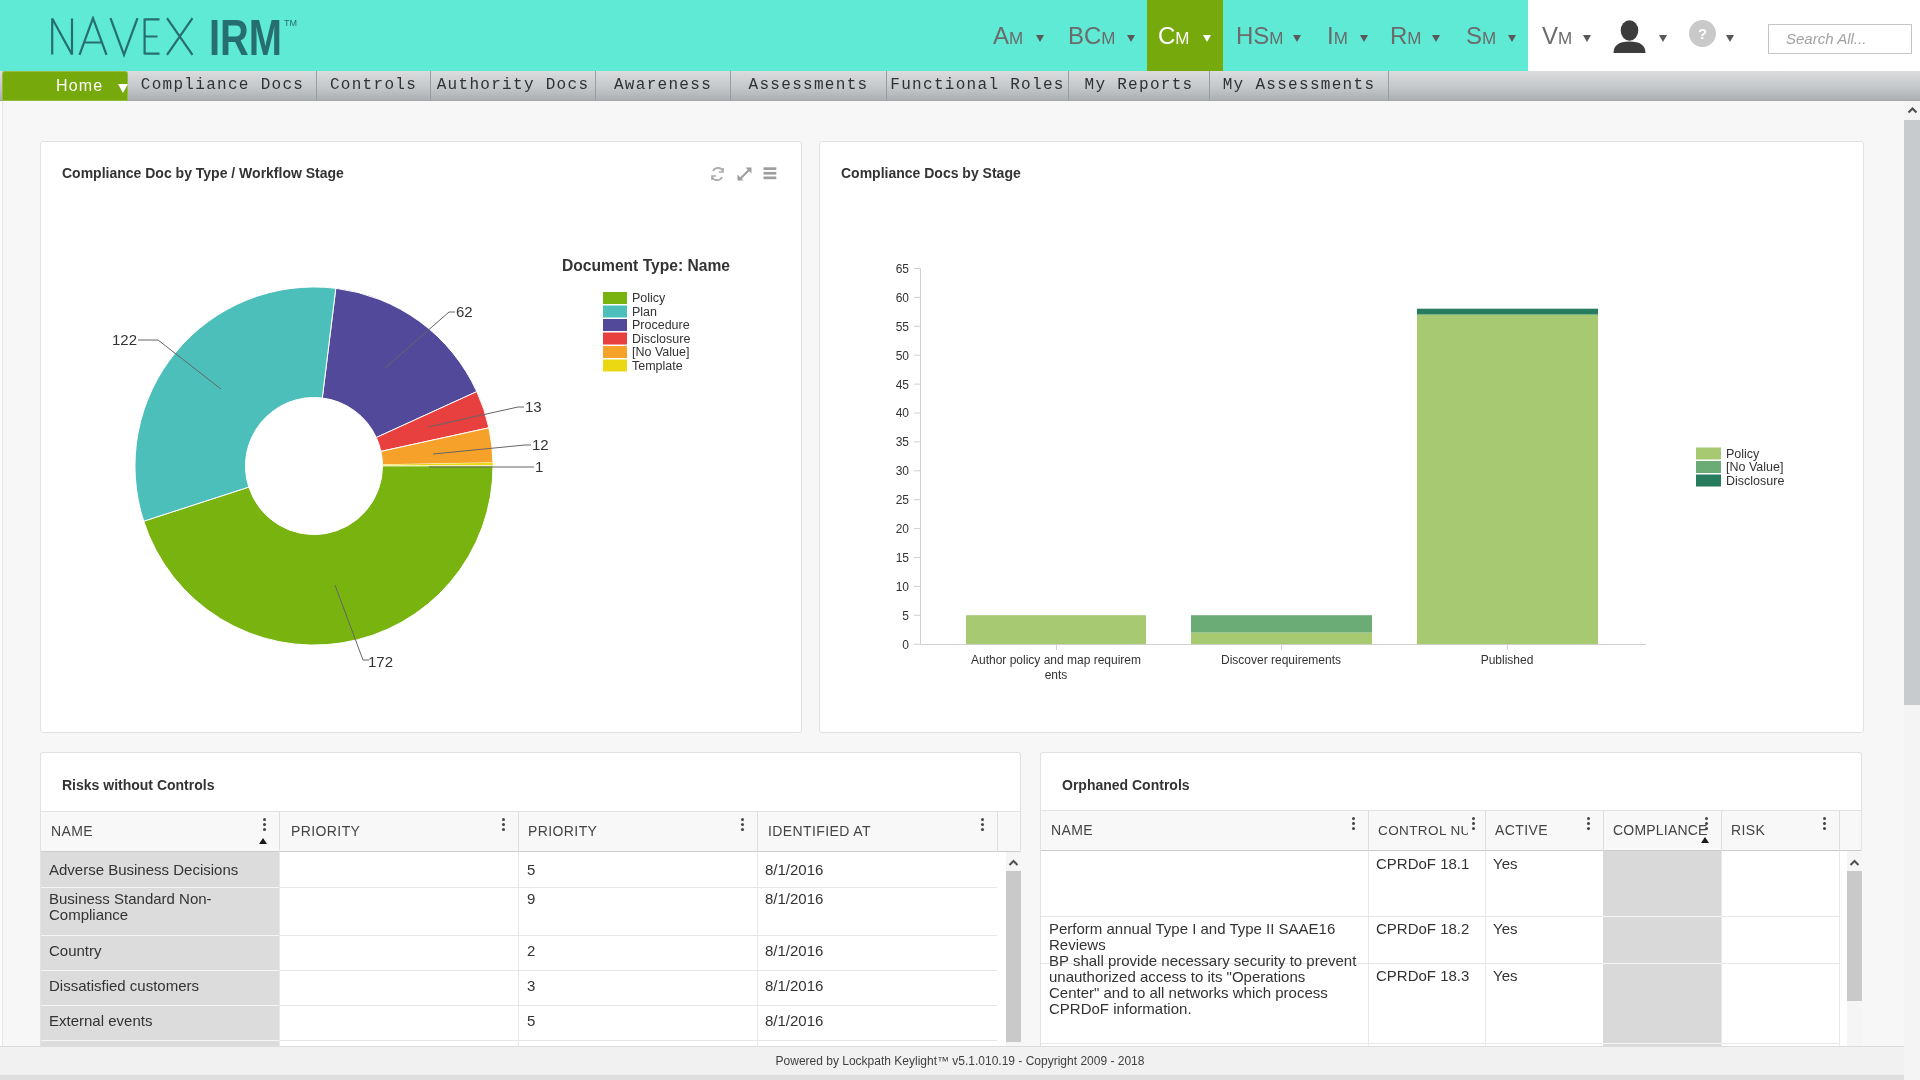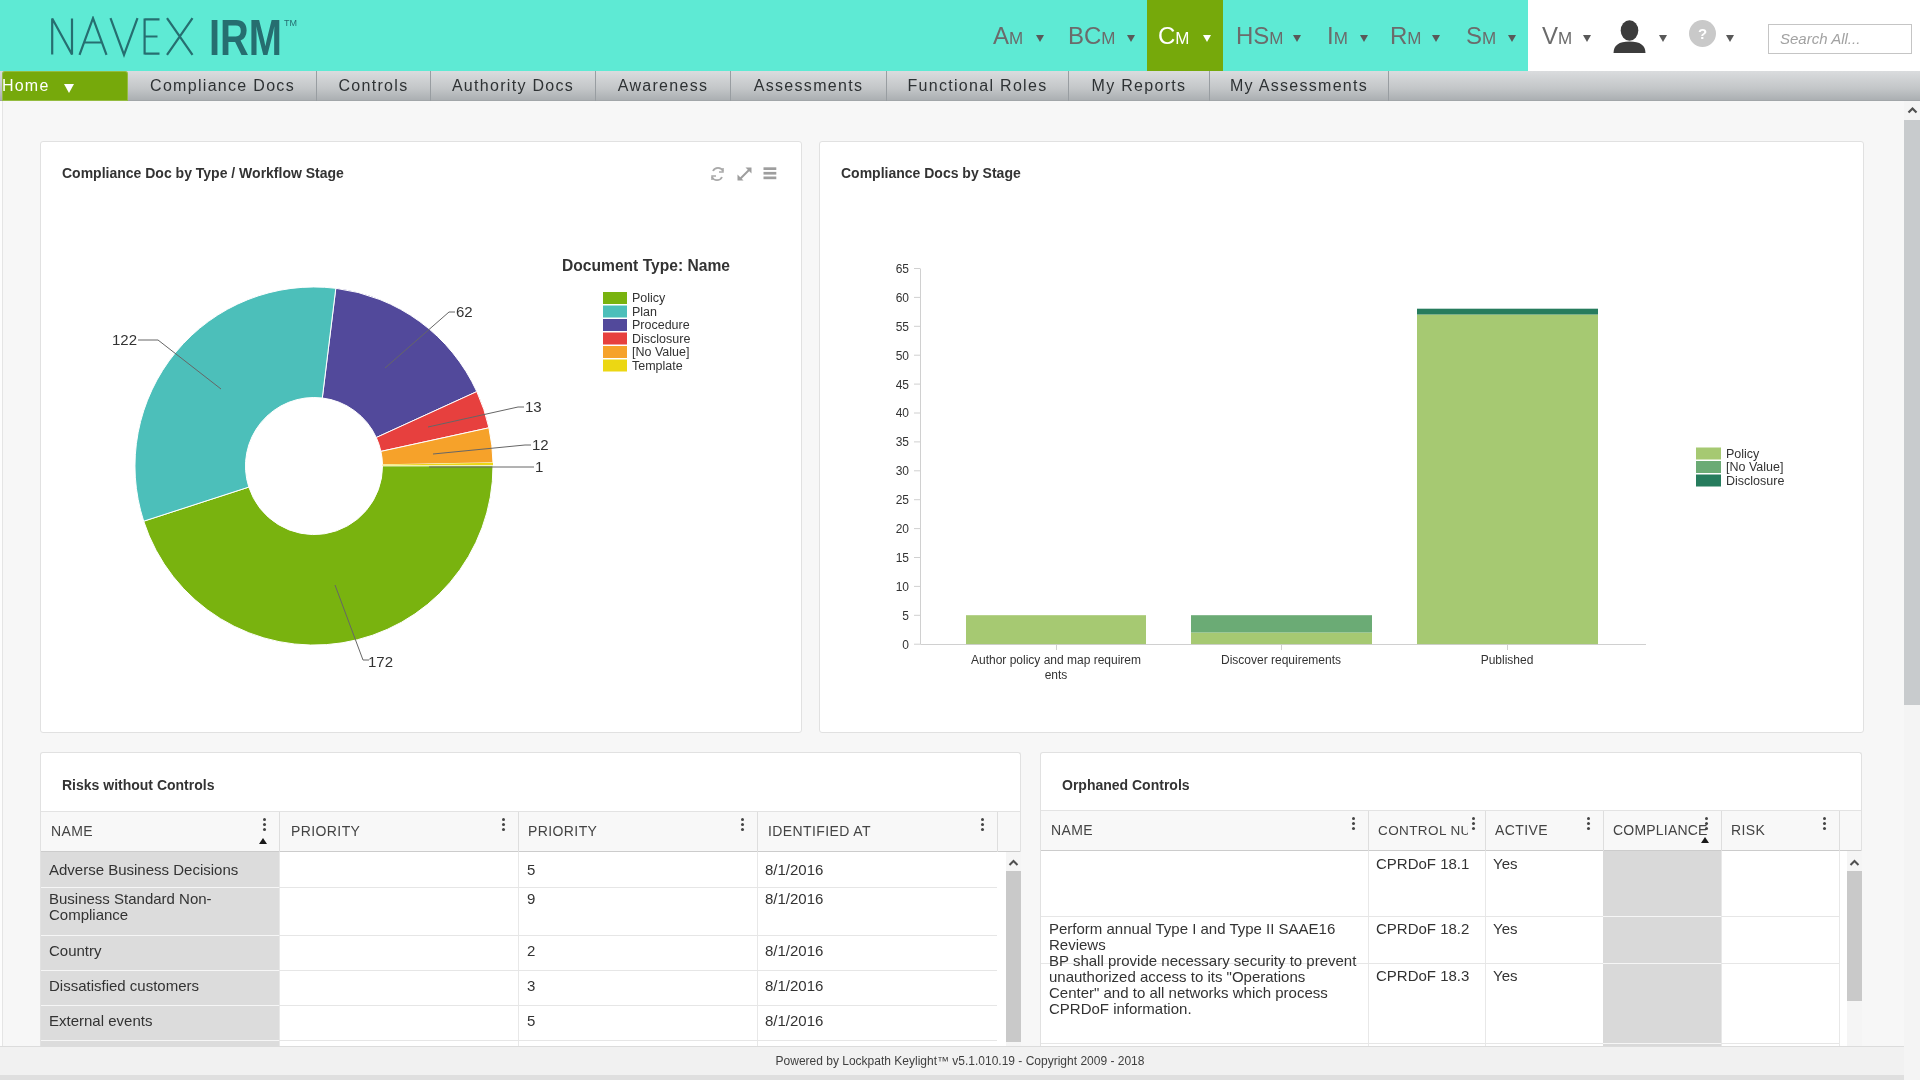--- a/index.html
+++ b/index.html
@@ -11,28 +11,28 @@
 .mod { position:absolute; top:0; height:72px; line-height:72px; color:#6B6B6B; font-size:24px; }
 .mod b { font-weight:normal; font-size:24px; }
 .mod .sc { font-size:17px; }
 .caret { position:absolute; top:35px; width:0; height:0; border-left:4.5px solid transparent;
   border-right:4.5px solid transparent; border-top:7px solid #595959; }
 #cmbox { position:absolute; left:1147px; top:0; width:76px; height:72px; background:#76A90B; }
 #cmbox .mod { color:#fff; }
 #helpc { position:absolute; left:1689px; top:20px; width:27px; height:27px; border-radius:50%;
   background:#C9C9C9; color:#fff; font-size:15px; font-weight:bold; text-align:center; line-height:27px; }
 #search { position:absolute; left:1768px; top:24px; width:144px; height:30px; border:1px solid #C5C5C5;
-  font-style:italic; color:#A2A2A2; font-size:15px; line-height:28px; padding-left:11px; background:#fff; }
+  font-style:italic; color:#A2A2A2; font-size:15px; line-height:28px; padding-left:17px; background:#fff; }
 
 #navbar { position:absolute; left:0; top:71px; width:1920px; height:30px;
   background:linear-gradient(#DADCDE, #C3C6C8 60%, #ABAFB2); border-bottom:1px solid #A2A6A9; }
 .tab { position:absolute; top:0; height:30px; line-height:29px; text-align:center; color:#2E3234;
-  font-size:16px; letter-spacing:1.3px; border-right:1px solid #989DA1; }
+  font-size:16px; letter-spacing:1.3px; border-right:1px solid #989DA1;font-family:Liberation Mono, monospace; }
 #hometab { position:absolute; left:2px; top:71px; width:126px; height:30px; background:#76A90B;
-  border-radius:3px 3px 0 0; color:#fff; text-align:left; font-size:16px; letter-spacing:1.2px;
+  border-radius:3px 3px 0 0; color:#fff; text-align:right; font-size:16px; letter-spacing:1.2px;
   line-height:29px; box-shadow:inset 0 0 0 1px rgba(255,255,255,.22); }
 #hometab .tri { display:inline-block; width:0; height:0; border-left:5.5px solid transparent;
   border-right:5.5px solid transparent; border-top:9px solid #fff; margin-left:9px; vertical-align:-2px; }
 
 #content { position:absolute; left:0; top:101px; width:1920px; height:945px; background:#F7F7F7; }
 #leftline { position:absolute; left:2px; top:101px; width:1px; height:979px; background:#E5E5E5; }
 .panel { position:absolute; background:#fff; border:1px solid #E1E1E1; border-radius:3px; }
 .ptitle { position:absolute; left:21px; font-weight:bold; font-size:14px; color:#333; }
 
 .ghead { position:absolute; color:#444; font-size:14px; letter-spacing:0.4px; }

